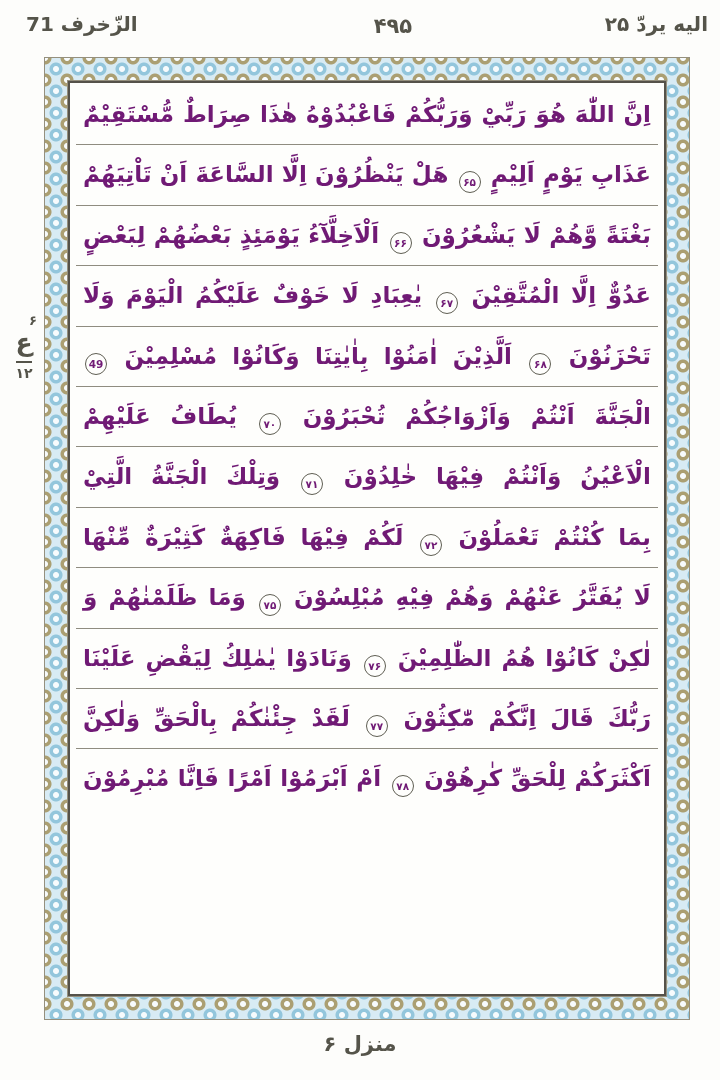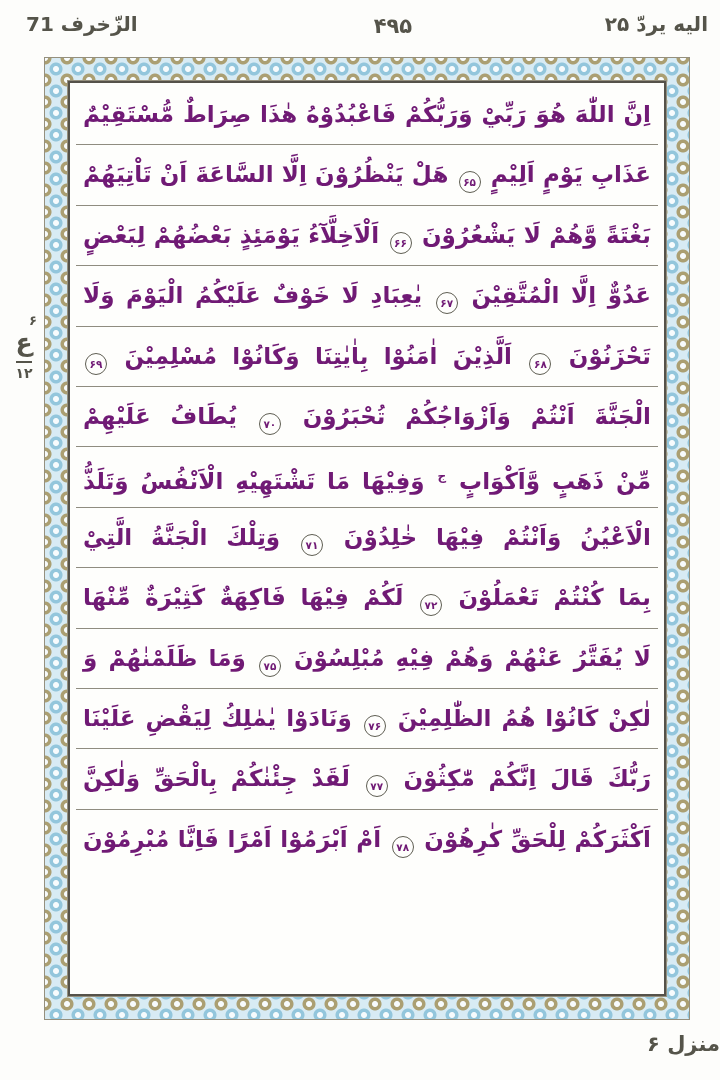--- a/index.html
+++ b/index.html
@@ -57,44 +57,43 @@
   }
   .pause{font-size:12px; vertical-align:super; margin:0 1px;}
   
   .ruku{position:absolute; left:6px; top:314px; width:36px; text-align:center;
     color:#55544a; font-weight:700; line-height:1.15;}
   .ruku-n1{display:block; font-size:13px; text-align:right; padding-right:5px;}
   .ruku-ain{display:block; font-size:25px;}
   .ruku-rule{width:16px; border-top:2px solid #55544a; margin:3px auto 2px auto; height:0;}
   .ruku-n2{display:block; font-size:14px;}
   
-  .footer{position:absolute; top:1032px; left:0; right:0; text-align:right;
+  .footer{position:absolute; top:1032px; left:0; right:0; text-align:center;
     font-size:21px; font-weight:700; color:#55544a; direction:rtl;}
 </style>
 </head>
 <body>
 
 <div class="page">
 
   <div class="header">
     <span class="h-right">اليه يردّ ۲۵</span>
     <span class="h-center">۴۹۵</span>
     <span class="h-left">الزّخرف 71</span>
   </div>
 
   <div class="ornament">
     <div class="text-box">
       <div>
           <div class="line"><span>اِنَّ اللّٰهَ هُوَ رَبِّيْ وَرَبُّكُمْ فَاعْبُدُوْهُ هٰذَا صِرَاطٌ مُّسْتَقِيْمٌ</span> </div>
           <div class="line"><span>عَذَابِ يَوْمٍ اَلِيْمٍ</span> <span class="aya">۶۵</span> <span>هَلْ يَنْظُرُوْنَ اِلَّا السَّاعَةَ اَنْ تَاْتِيَهُمْ</span></div>
           <div class="line"><span>بَغْتَةً وَّهُمْ لَا يَشْعُرُوْنَ</span> <span class="aya">۶۶</span> <span>اَلْاَخِلَّآءُ يَوْمَئِذٍ بَعْضُهُمْ لِبَعْضٍ</span></div>
           <div class="line"><span>عَدُوٌّ اِلَّا الْمُتَّقِيْنَ</span> <span class="aya">۶۷</span> <span>يٰعِبَادِ لَا خَوْفٌ عَلَيْكُمُ الْيَوْمَ وَلَا اَنْتُمْ</span></div>
-          <div class="line"><span>تَحْزَنُوْنَ</span> <span class="aya">۶۸</span> <span>اَلَّذِيْنَ اٰمَنُوْا بِاٰيٰتِنَا وَكَانُوْا مُسْلِمِيْنَ</span> <span class="aya">۶۹</span> </div>
+          <div class="line"><span>تَحْزَنُوْنَ</span> <span class="aya">۶۸</span> <span>اَلَّذِيْنَ اٰمَنُوْا بِاٰيٰتِنَا وَكَانُوْا مُسْلِمِيْنَ</span> <span class="aya">49</span> </div>
           <div class="line"><span>الْجَنَّةَ اَنْتُمْ وَاَزْوَاجُكُمْ تُحْبَرُوْنَ</span> <span class="aya">۷۰</span> <span>يُطَافُ عَلَيْهِمْ بِصِحَافٍ</span></div>
-          <div class="line"><span>مِّنْ ذَهَبٍ وَّاَكْوَابٍ</span> <span class="pause">ج</span> <span>وَفِيْهَا مَا تَشْتَهِيْهِ الْاَنْفُسُ وَتَلَذُّ</span></div>
           <div class="line"><span>الْاَعْيُنُ وَاَنْتُمْ فِيْهَا خٰلِدُوْنَ</span> <span class="aya">۷۱</span> <span>وَتِلْكَ الْجَنَّةُ الَّتِيْ اُوْرِثْتُمُوْهَا</span></div>
           <div class="line"><span>بِمَا كُنْتُمْ تَعْمَلُوْنَ</span> <span class="aya">۷۲</span> <span>لَكُمْ فِيْهَا فَاكِهَةٌ كَثِيْرَةٌ مِّنْهَا</span></div>
           <div class="line"><span>لَا يُفَتَّرُ عَنْهُمْ وَهُمْ فِيْهِ مُبْلِسُوْنَ</span> <span class="aya">۷۵</span> <span>وَمَا ظَلَمْنٰهُمْ وَ</span></div>
           <div class="line"><span>لٰكِنْ كَانُوْا هُمُ الظّٰلِمِيْنَ</span> <span class="aya">۷۶</span> <span>وَنَادَوْا يٰمٰلِكُ لِيَقْضِ عَلَيْنَا</span></div>
           <div class="line"><span>رَبُّكَ قَالَ اِنَّكُمْ مّٰكِثُوْنَ</span> <span class="aya">۷۷</span> <span>لَقَدْ جِئْنٰكُمْ بِالْحَقِّ وَلٰكِنَّ</span></div>
           <div class="line"><span>اَكْثَرَكُمْ لِلْحَقِّ كٰرِهُوْنَ</span> <span class="aya">۷۸</span> <span>اَمْ اَبْرَمُوْا اَمْرًا فَاِنَّا مُبْرِمُوْنَ</span>  </div>
         </div>
     </div>
   </div>
 

